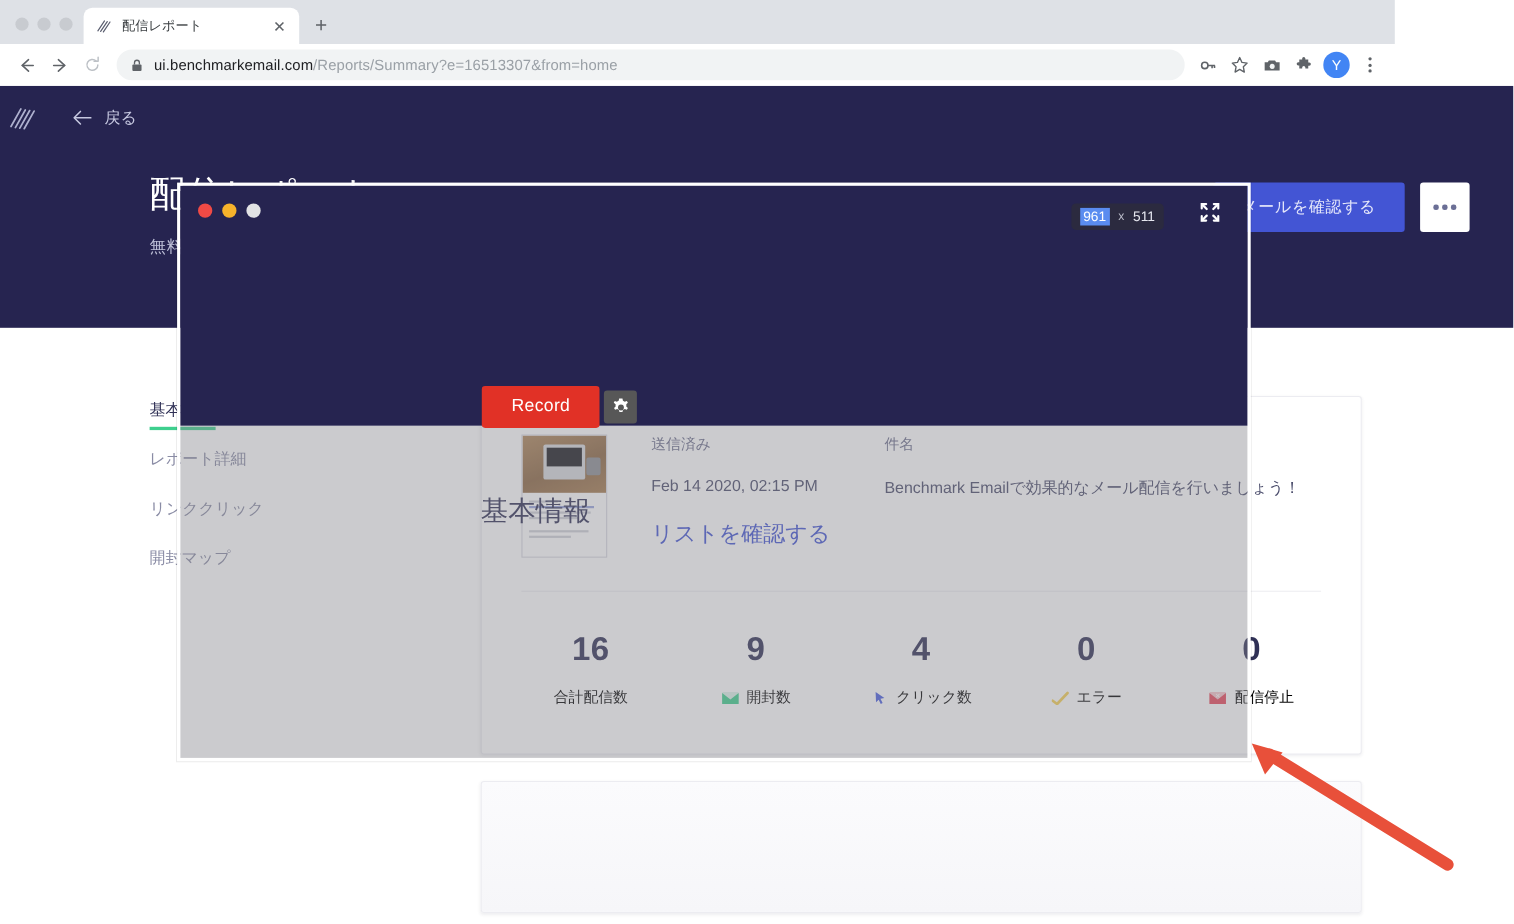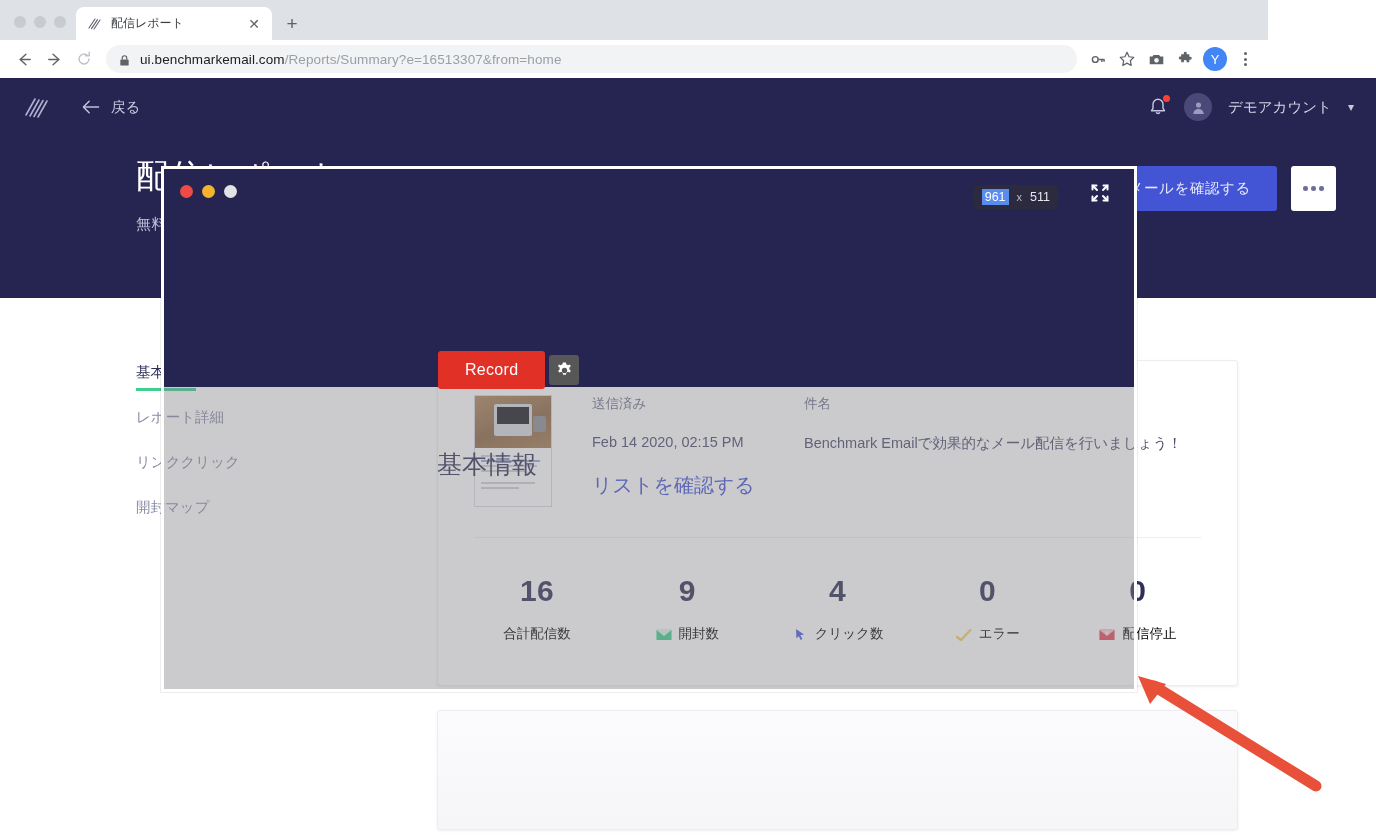--- a/index.html
+++ b/index.html
@@ -75,21 +75,21 @@
   .kebab { flex-direction: column; gap: 2.5px; }
   .kebab i { width: 3px; height: 3px; border-radius: 50%; background: #5f6368; display: block; }
 
   
   .viewport { position: relative; width: 1376px; height: 762px; background: #ffffff; overflow: hidden; }
 
   
   .app-header {
     height: 220px; background: #262450; position: relative;
   }
-  .app-topbar { height: 58px; display: flex; align-items: center; padding: 0 22px; }
+  .app-topbar { height: 58px; display: flex; align-items: center; padding: 0 6px; }
   .brand-logo { width: 30px; height: 26px; flex: 0 0 30px; margin-right: 30px; }
   .back-link { display: flex; align-items: center; gap: 10px; color: #c6c8e0; font-size: 14.5px; }
   .back-arrow { width: 19px; height: 16px; flex: 0 0 19px; }
   .topbar-right { margin-left: auto; display: flex; align-items: center; gap: 16px; }
   .bell-wrap { position: relative; width: 20px; height: 22px; }
   .bell-dot {
     position: absolute; top: -1px; right: -2px; width: 7px; height: 7px;
     background: #f44336; border-radius: 50%;
   }
   .acct-avatar {
@@ -310,37 +310,20 @@
         <span class="back-link">
           <span class="back-arrow">
             <svg viewBox="0 0 20 16" width="19" height="16">
                 <line x1="1.5" y1="8" x2="18" y2="8" stroke="#c6c8e0" stroke-width="1.5"></line>
                 <path d="M7.5 2 L1.5 8 L7.5 14" fill="none" stroke="#c6c8e0" stroke-width="1.5" stroke-linecap="round" stroke-linejoin="round"></path>
               </svg>
           </span>
           <span>戻る</span>
         </span>
 
-        <span class="topbar-right">
-          <span class="bell-wrap">
-            <svg viewBox="0 0 20 22" width="20" height="22">
-                <path d="M10 3.2 a5 5 0 0 1 5 5 v4.2 l1.5 2.3 H3.5 L5 12.4 V8.2 a5 5 0 0 1 5 -5z" fill="none" stroke="#c6c8e0" stroke-width="1.4" stroke-linejoin="round"></path>
-                <path d="M8.2 16.2 a1.9 1.9 0 0 0 3.6 0" fill="none" stroke="#c6c8e0" stroke-width="1.4"></path>
-              </svg>
-            <span class="bell-dot"></span>
-          </span>
-          <span class="acct-avatar">
-            <svg viewBox="0 0 24 24" width="17" height="17">
-                <circle cx="12" cy="8.4" r="3.6" fill="#9a9cc0"></circle>
-                <path d="M4.6 21 a7.4 7.4 0 0 1 14.8 0z" fill="#9a9cc0"></path>
-              </svg>
-          </span>
-          <span class="acct-name">デモアカウント</span>
-          <span class="acct-caret">▾</span>
-        </span>
       </div>
 
       <div class="app-title-row">
         <div>
           <div class="app-title">配信レポート</div>
           <div class="app-sub">無料トライアル告知メール</div>
         </div>
         <div class="title-actions">
           <button class="btn-primary">メールを確認する</button>
           <span class="btn-dots">

